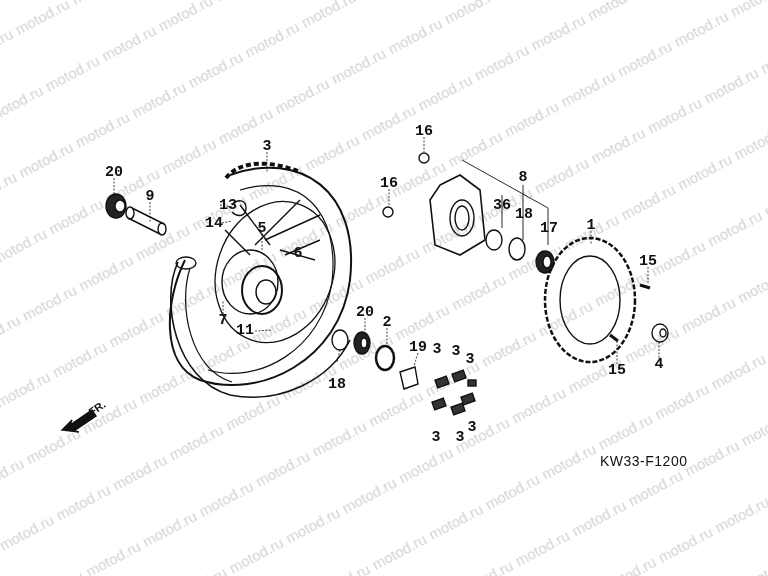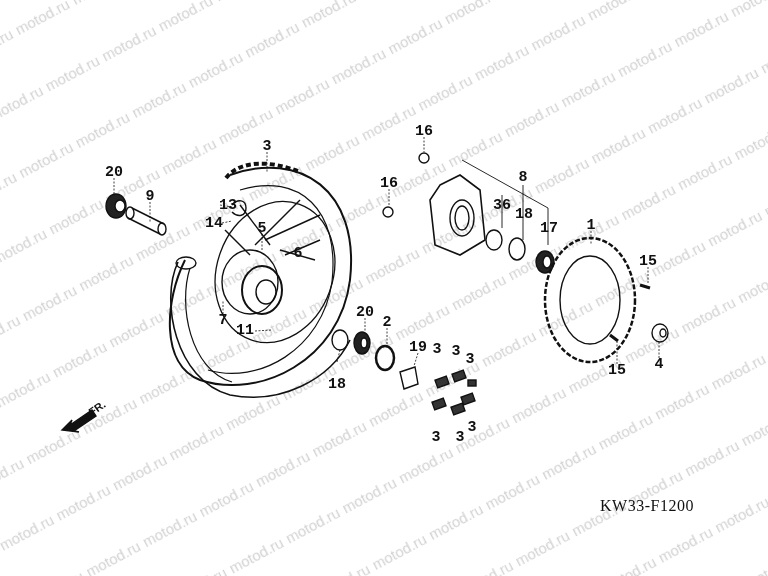--- a/index.html
+++ b/index.html
@@ -1,20 +1,20 @@
 <!DOCTYPE html>
 <html><head>
 <meta charset="utf-8">
 <style>
   html,body{margin:0;padding:0;background:#fff;}
   body{width:768px;height:576px;position:relative;overflow:hidden;font-family:"Liberation Sans",sans-serif;}
   #wm{position:absolute;left:0;top:0;width:768px;height:576px;pointer-events:none;}
   #diagram{position:absolute;left:0;top:0;width:768px;height:576px;}
   .lbl{position:absolute;font-family:Liberation Mono, monospace;font-weight:bold;font-size:15px;color:#111;transform:translate(-50%,-50%);white-space:nowrap;}
-  .code{position:absolute;left:600px;top:453px;font-family:Liberation Serif, serif;font-size:16px;color:#111;letter-spacing:0.5px;margin-top:44px;}
+  .code{position:absolute;left:600px;top:453px;font-family:Liberation Sans, sans-serif;font-size:14px;color:#111;letter-spacing:0.5px;}
   .fr{position:absolute;left:88px;top:402px;font-family:"Liberation Sans",sans-serif;font-weight:bold;font-size:11px;transform:rotate(-35deg);color:#111;}
 </style>
 </head>
 <body>
 
 <svg id="wm" xmlns="http://www.w3.org/2000/svg" width="768" height="576">
   <defs>
     <pattern id="wmp" width="64" height="64" patternUnits="userSpaceOnUse" patternTransform="rotate(-28)">
       <text x="0" y="40" font-family="Liberation Sans, sans-serif" font-size="15" fill="#d2d2d2">motod.ru</text>
     </pattern>

